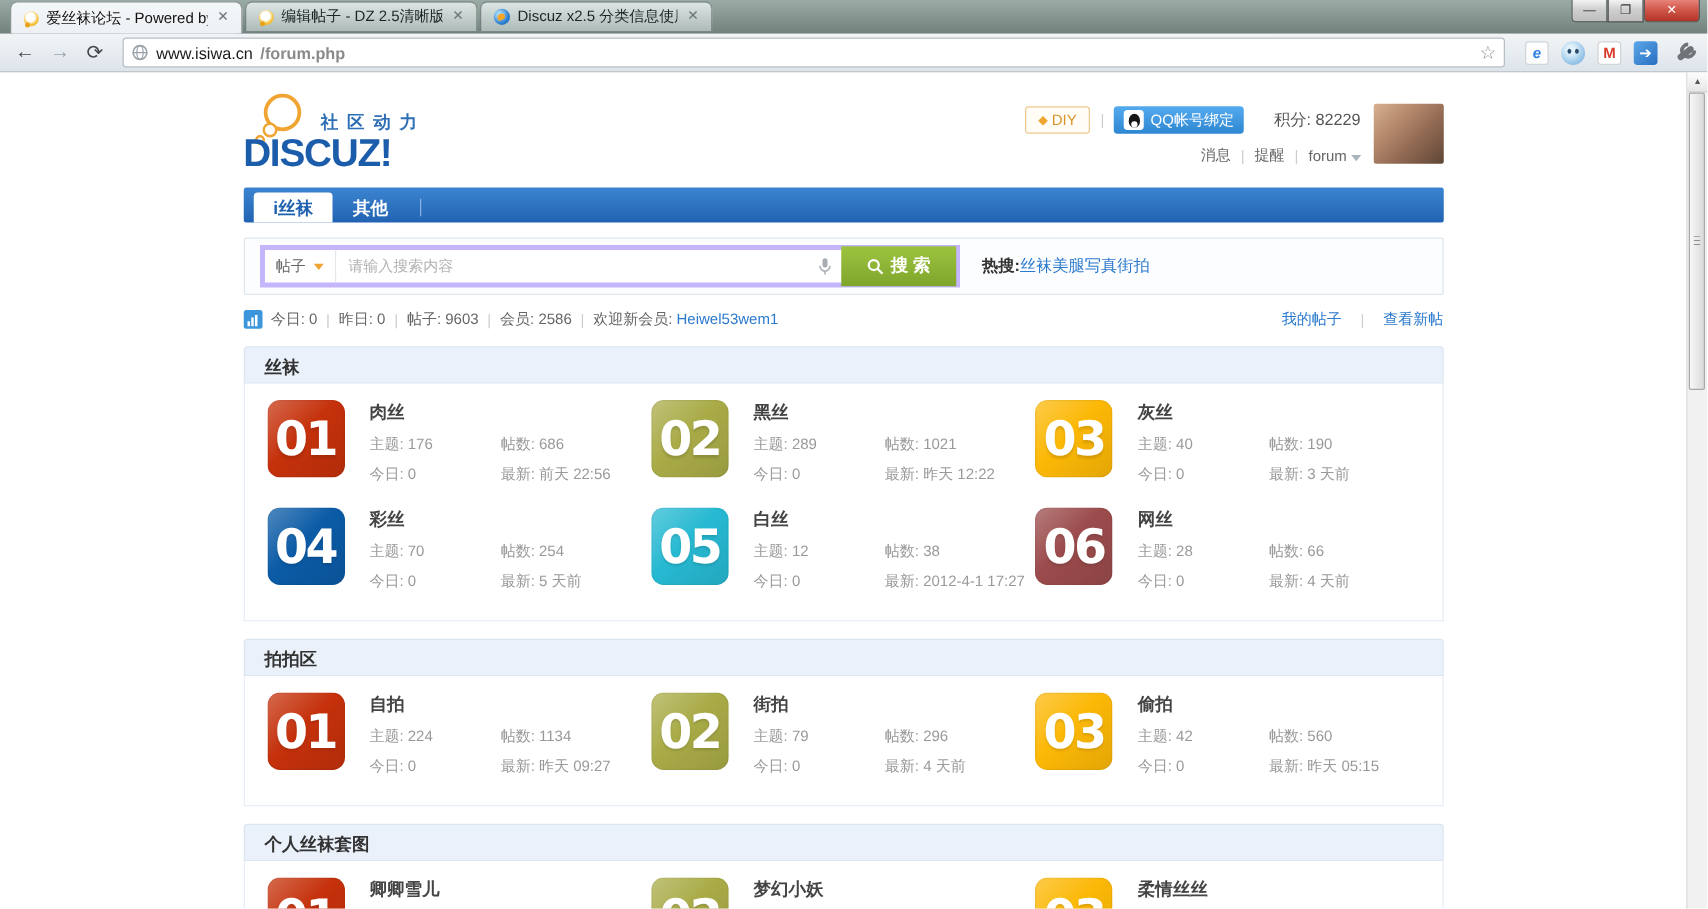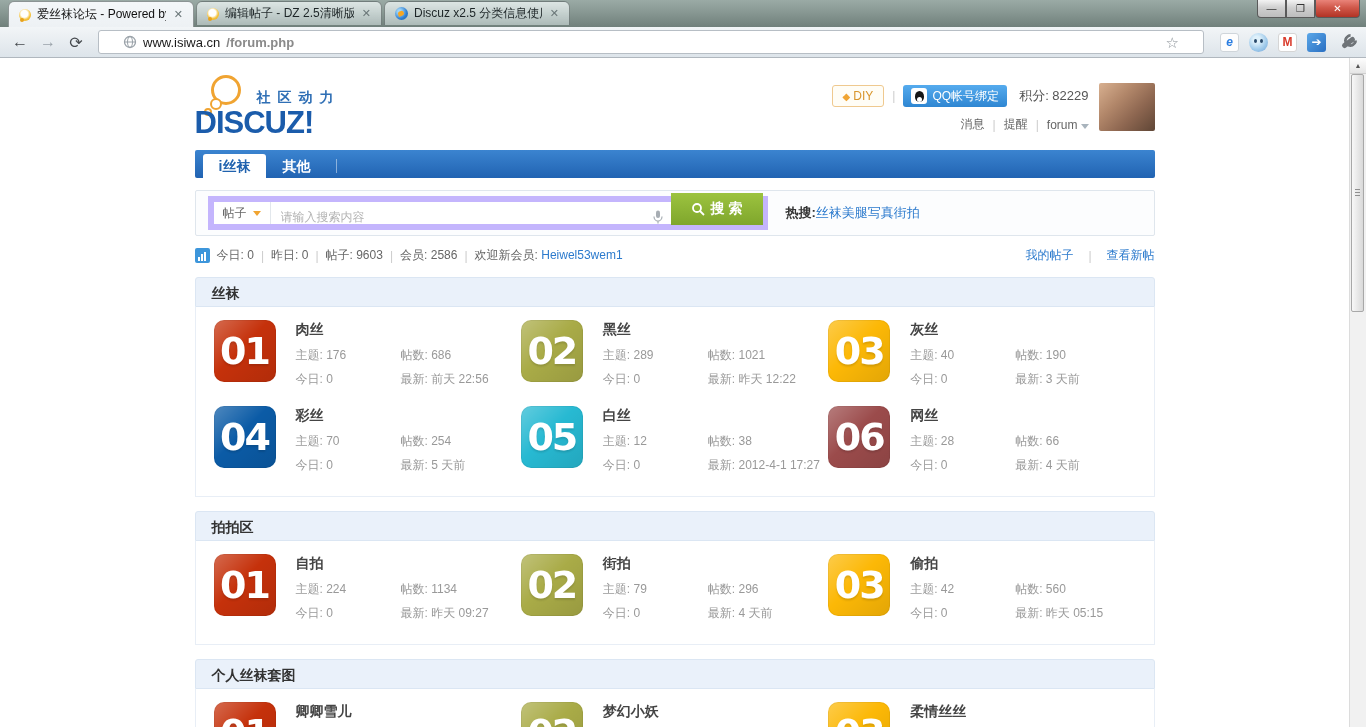--- a/index.html
+++ b/index.html
@@ -40,21 +40,21 @@
   .win-btn.min { border-radius:0 0 0 4px; }
 
   
   .toolbar { position:absolute; left:0; top:27px; width:100%; height:31px;
     background:linear-gradient(180deg,#f2f5f7,#dde4ea); border-bottom:1px solid #b0b7be;
     display:flex; align-items:center; padding:0 8px; gap:4px; }
   .nav-btn { width:24px; height:24px; display:flex; align-items:center; justify-content:center;
     font-size:16px; color:#45494d; border-radius:3px; }
   .nav-btn.disabled { color:#9aa2a9; }
   .omnibox { flex:1; height:24px; margin:0 6px; background:#fff; border:1px solid #b7bec5;
-    border-radius:3px; display:flex; align-items:center; padding:0 24px; gap:6px; }
+    border-radius:3px; display:flex; align-items:center; padding:0 6px; gap:6px; }
   .url-host { color:#1a1a1a; font-size:13px; }
   .url-path { color:#8a8a8a; font-size:13px;font-weight:bold; }
   .omni-spacer { flex:1; }
   .star { color:#8b9298; font-size:15px; line-height:1; }
   .ext-icon { width:19px; height:19px; border-radius:3px; display:flex; align-items:center;
     justify-content:center; font-weight:bold; font-size:12px; margin-left:6px; position:relative; }
   .ext-ie { background:#fdfdfd; border:1px solid #cfd5da; color:#2a7de1; font-style:italic; }
   .ext-qq { background:radial-gradient(circle at 40% 35%, #dff1fb 20%, #9ec9ea 60%, #6fa3d8 100%);
     border-radius:50%; }
   .ext-qq:before, .ext-qq:after { content:''; position:absolute; top:6px; width:3px; height:4px;
@@ -92,41 +92,41 @@
   .diy-btn { border:1px solid #efc98f; background:#fffdf6; color:#d9952c; border-radius:3px;
     height:22px; display:flex; align-items:center; padding:0 10px; gap:3px; font-size:12px; }
   .diy-diamond { color:#f0a432; font-size:10px; }
   .qq-btn { background:linear-gradient(180deg,#55abee,#2e86d2); border-radius:3px; height:22px;
     display:flex; align-items:center; padding:0 8px; gap:5px; color:#fff; font-size:12px; }
   .qq-ico { width:16px; height:16px; background:#fff; border-radius:3px; display:flex;
     align-items:center; justify-content:center; }
   .penguin { width:9px; height:11px; background:#161616; border-radius:50% 50% 46% 46%; position:relative; }
   .penguin:after { content:''; position:absolute; left:2px; bottom:0; width:5px; height:5px;
     background:#fff; border-radius:50%; }
-  .points { color:#555; font-size:13px; margin-left:4px; }
+  .points { color:#555; font-size:13px; margin-left:16px; }
   .hdr-row2 { display:flex; align-items:center; gap:8px; color:#666; font-size:12px; }
   .hdr-link { color:#666; cursor:pointer; }
   .caret-down { display:inline-block; width:0; height:0; border-left:4px solid transparent;
     border-right:4px solid transparent; border-top:5px solid #a9b4bd; margin-left:3px; }
   .sep { color:#ccc; }
   .avatar { width:56px; height:48px; border-radius:2px;
     background:linear-gradient(135deg,#d8b090 0%,#b2876a 35%,#8d6650 65%,#5f4636 100%); }
 
   
   .mainnav { margin-top:9px; height:28px; background:linear-gradient(180deg,#3b84d0,#2163b2);
     border-radius:2px; display:flex; align-items:flex-end; padding-left:8px; }
   .mn-tab { height:24px; line-height:24px; padding:0 16px; font-size:14px; font-weight:bold;
     color:#fff; cursor:pointer; }
   .mn-tab.active { background:#fff; color:#2062ae; border-radius:3px 3px 0 0; }
   .mn-divider { width:1px; height:14px; background:rgba(255,255,255,.45); margin:0 4px 5px 10px; }
 
   
   .search-panel { margin-top:12px; border:1px solid #dfe6ed; background:#fcfdfe; border-radius:2px;
     height:46px; display:flex; align-items:center; padding:0 12px; }
-  .search-box { display:flex; align-items:flex-end; height:34px; border:6px solid #c4b5fd;
+  .search-box { display:flex; align-items:center; height:34px; border:4px solid #c4b5fd;
     background:#fff; width:560px; }
   .search-scope { display:flex; align-items:center; gap:6px; padding:0 9px; height:100%;
     border-right:1px solid #e2e7ec; color:#666; cursor:pointer; }
   .scope-caret { width:0; height:0; border-left:4px solid transparent; border-right:4px solid transparent;
     border-top:5px solid #f0a432; }
   .search-input { flex:1; border:none; outline:none; padding:0 10px; font-size:12px; color:#333;
     font-family:inherit; }
   .search-input::placeholder { color:#b3b3b3; }
   .mic { padding-right:8px; display:flex; align-items:center; }
   .search-btn { height:32px; margin:-1px -1px -1px 0; width:92px; border:none;

